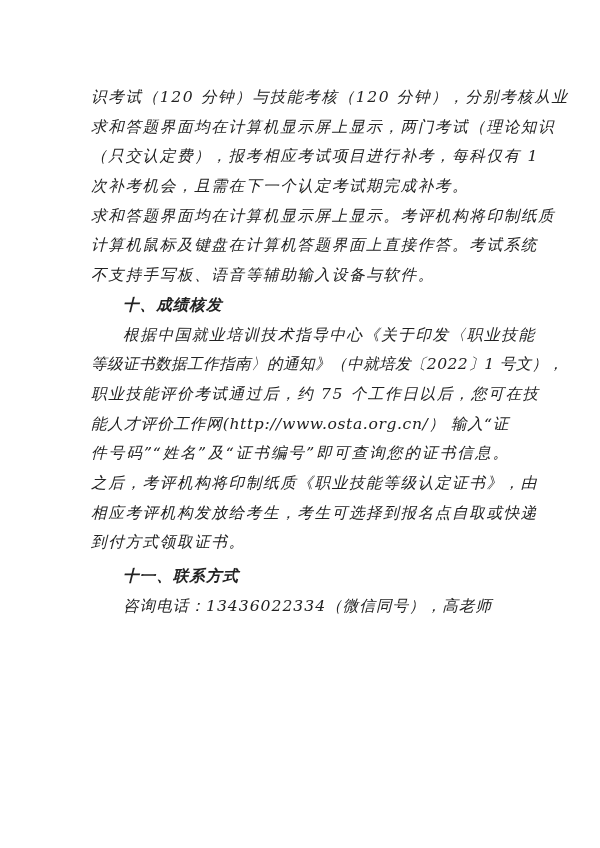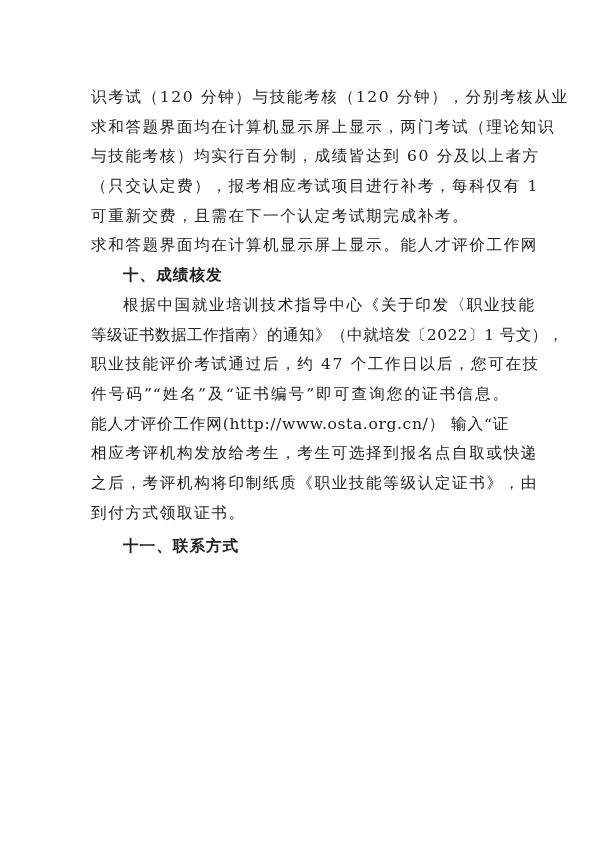--- a/index.html
+++ b/index.html
@@ -1,45 +1,47 @@
 <!DOCTYPE html>
 <html><head>
 <meta charset="utf-8">
 <style>
   html, body { margin:0; padding:0; background:#fff; }
   body { width:600px; height:848px; position:relative; overflow:hidden;
          font-family:"DejaVu Serif", "Liberation Serif", serif; color:#222; }
-  .page { position:absolute; left:91px; top:83px; width:418px; }
+  .page { position:absolute; left:91px; top:83px; width:418px;font-style:italic; }
   .line { height:29.7px; line-height:29.7px; font-size:15.6px; letter-spacing:1.6px;
           white-space:nowrap; text-align:justify; text-align-last:justify; }
   .line.last { text-align-last:left; }
   .indent { padding-left:32px; }
   .heading { font-family:"DejaVu Sans", "Liberation Sans", sans-serif; font-weight:bold;
              padding-left:32px; text-align-last:left; letter-spacing:1px; }
   .contact { padding-left:32px; text-align-last:left; }
   .gap { height:4px; }
 </style>
 </head>
 <body>
 
 <div class="page">
   <div class="line">识考试（120 分钟）与技能考核（120 分钟），分别考核从业</div>
   <div class="line">求和答题界面均在计算机显示屏上显示，两门考试（理论知识</div>
-  <div class="line">与技能考核）均实行百分制，成绩皆达到 60 分及以上者方</div>
 
   <div class="line">（只交认定费），报考相应考试项目进行补考，每科仅有 1</div>
-  <div class="line last">可重新交费，且需在下一个认定考试期完成补考。</div>
+  <div class="line last">次补考机会，且需在下一个认定考试期完成补考。</div>
 
-  <div class="line">求和答题界面均在计算机显示屏上显示。能人才评价工作网</div>
+  <div class="line">求和答题界面均在计算机显示屏上显示。考评机构将印制纸质</div>
+  <div class="line">计算机鼠标及键盘在计算机答题界面上直接作答。考试系统</div>
+  <div class="line last">不支持手写板、语音等辅助输入设备与软件。</div>
 
   <div class="line heading">十、成绩核发</div>
   <div class="line indent">根据中国就业培训技术指导中心《关于印发〈职业技能</div>
   <div class="line" style="letter-spacing:0.4px">等级证书数据工作指南〉的通知》（中就培发〔2022〕1 号文），</div>
-  <div class="line">职业技能评价考试通过后，约 47 个工作日以后，您可在技</div>
+  <div class="line">职业技能评价考试通过后，约 75 个工作日以后，您可在技</div>
+  <div class="line" style="letter-spacing:0.6px">能人才评价工作网(http://www.osta.org.cn/） 输入“证</div>
   <div class="line" style="letter-spacing:0.8px">件号码”“姓名”及“证书编号”即可查询您的证书信息。</div>
-  <div class="line" style="letter-spacing:0.6px">能人才评价工作网(http://www.osta.org.cn/） 输入“证</div>
+  <div class="line">之后，考评机构将印制纸质《职业技能等级认定证书》，由</div>
   <div class="line">相应考评机构发放给考生，考生可选择到报名点自取或快递</div>
-  <div class="line">之后，考评机构将印制纸质《职业技能等级认定证书》，由</div>
   <div class="line last">到付方式领取证书。</div>
 
   <div class="gap"></div>
   <div class="line heading">十一、联系方式</div>
+  <div class="line contact" style="letter-spacing:1px">咨询电话：13436022334（微信同号），高老师</div>
 </div>
 
 </body></html>

